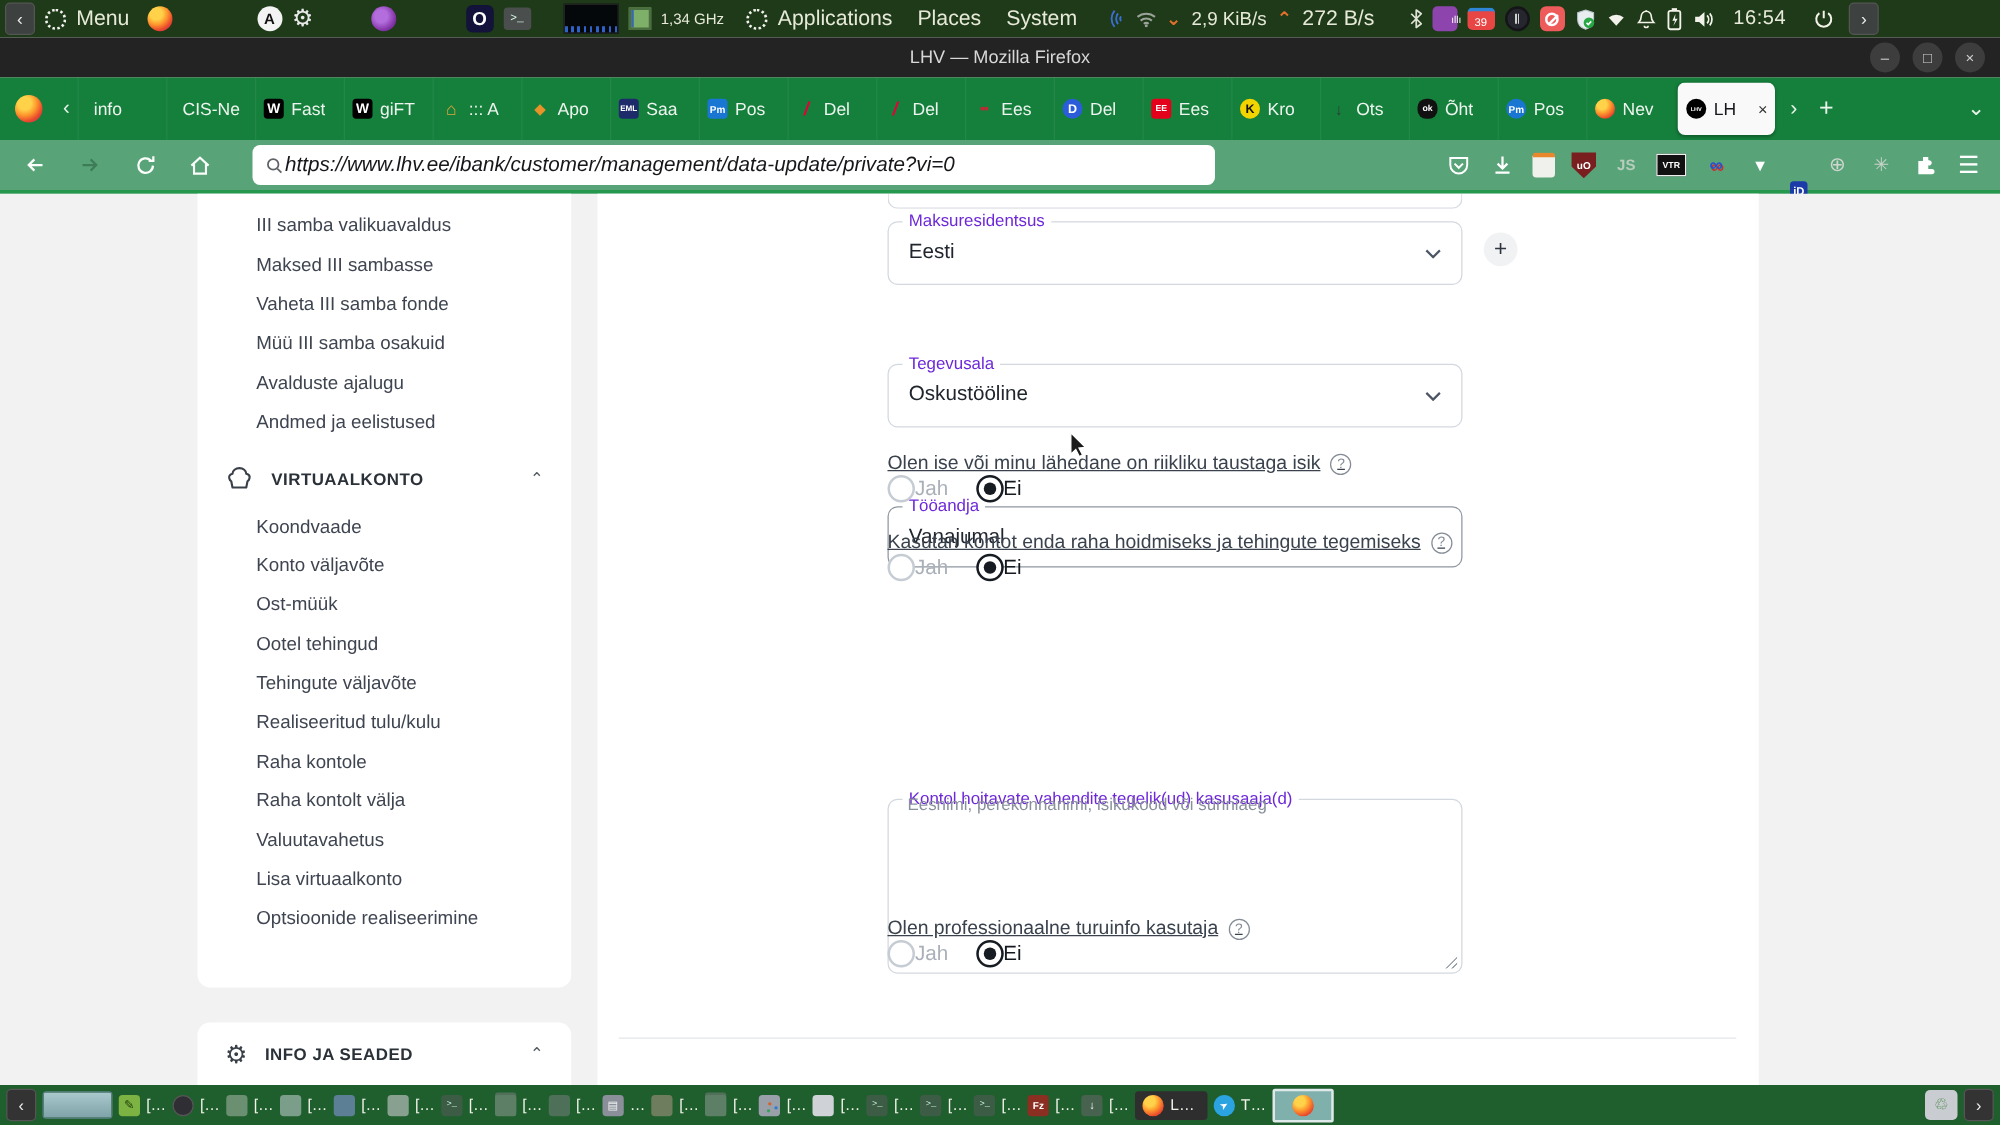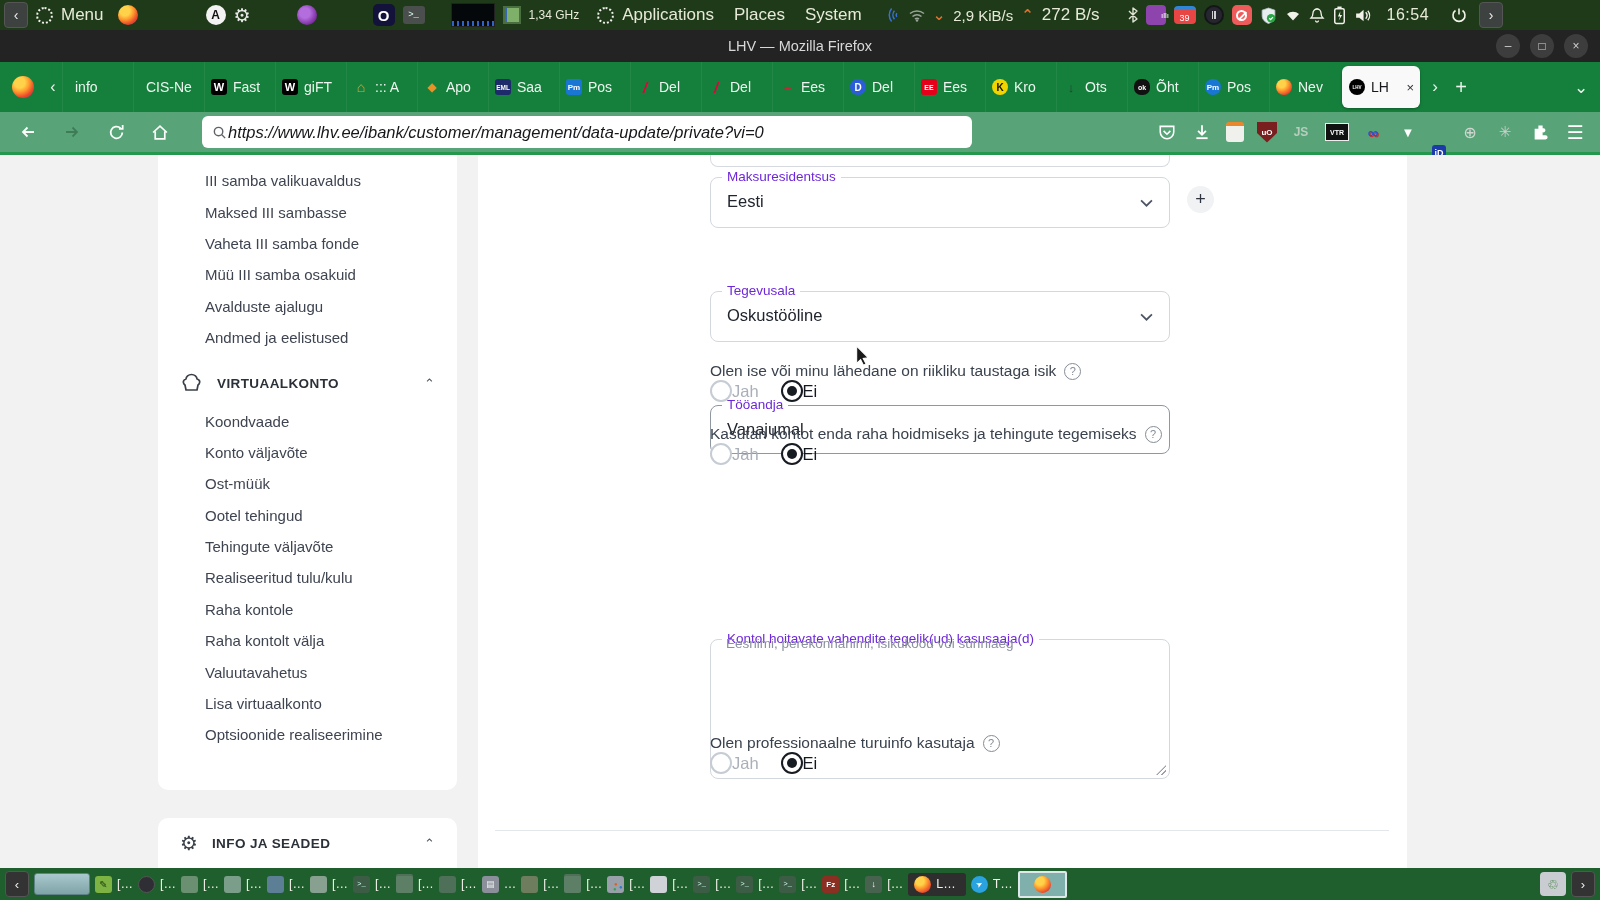--- a/index.html
+++ b/index.html
@@ -96,21 +96,21 @@
   #main-card { left:478px; top:0; width:929px; height:713px; }
   .formcol { position:absolute; left:232px; width:460px; }
 
   .cutfield { position:absolute; left:232px; top:0; width:460px; height:12px; border:1px solid #d6dae0; border-top:none; border-radius:0 0 8px 8px; }
   .fld { position:relative; border:1px solid #d3d8de; border-radius:8px; background:#fff; }
   .fld .flabel { position:absolute; top:-9px; left:11px; background:#fff; padding:0 5px; font-size:13.5px; color:#6d28d9; }
   .fld .fvalue { padding:14px 16px 12px; font-size:16.5px; color:#20252e; }
   .fld .fchev { position:absolute; right:16px; top:50%; transform:translateY(-50%); color:#4b5563; }
   .fld.darker { border-color:#8f97a1; }
   .plusbtn { position:absolute; left:709px; top:31px; width:27px; height:27px; border-radius:50%; background:#f1f2f4; color:#2f3540; font-size:18px; display:flex; align-items:center; justify-content:center; }
-  .question { font-size:15.5px; color:#3a424d; display:flex; align-items:center; gap:8px; }
+  .question { font-size:15.5px; color:#3a424d; display:flex; align-items:center; gap:8px;text-decoration:underline; }
   .qmark { width:17px; height:17px; border:1.4px solid #858c96; border-radius:50%; color:#858c96; font-size:11px; display:flex; align-items:center; justify-content:center; flex:none; }
   .radiorow { display:flex; align-items:center; gap:0; }
   .radio { width:22px; height:22px; border-radius:50%; border:2px solid #c6ccd4; background:#fff; flex:none; position:relative; }
   .radio.sel { border-color:#171b22; }
   .radio.sel::after { content:""; position:absolute; left:50%; top:50%; transform:translate(-50%,-50%); width:10px; height:10px; border-radius:50%; background:#171b22; }
   .rlabel { font-size:16.5px; color:#aab0b9; margin-right:22px; }
   .rlabel.on { color:#14181f; }
   .tarea { height:140px; }
   .tarea .fvalue { padding-top:12px; }
   .resize-h { position:absolute; right:3px; bottom:3px; width:10px; height:10px; background:repeating-linear-gradient(135deg,#9aa1ab 0 1px,transparent 1px 3.5px); clip-path:polygon(100% 0,100% 100%,0 100%); }

